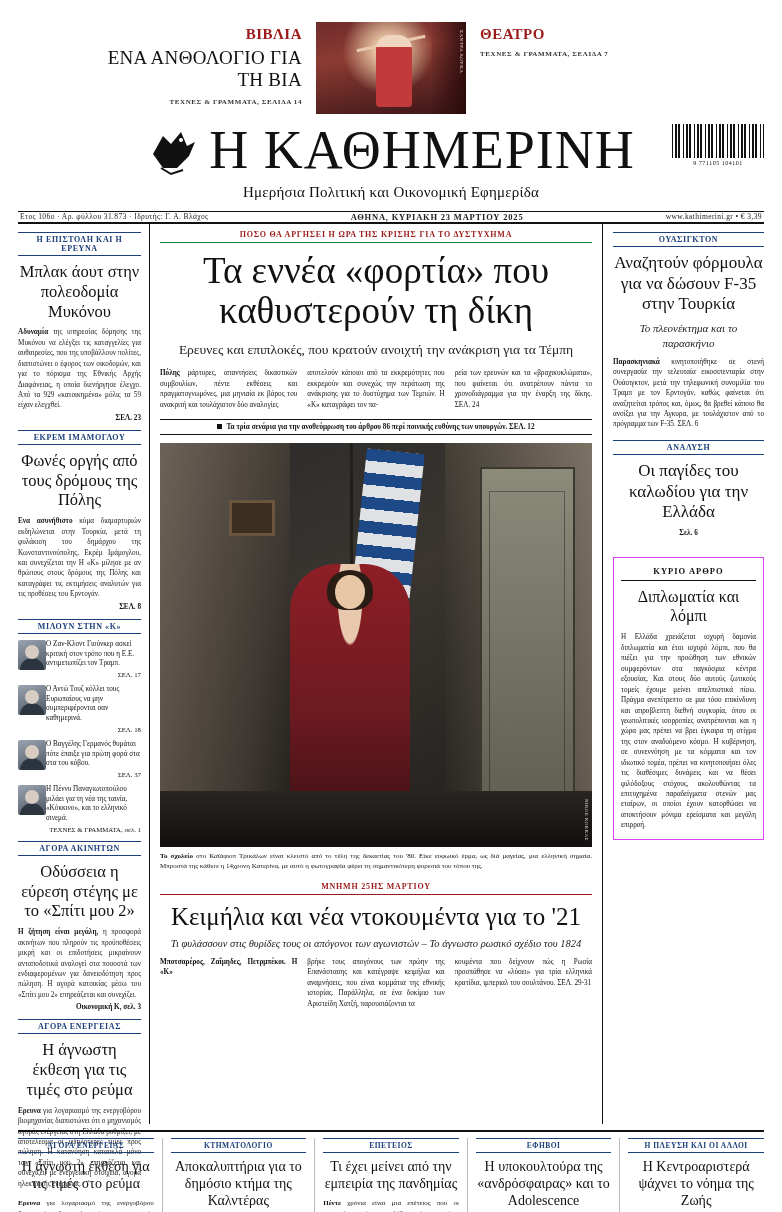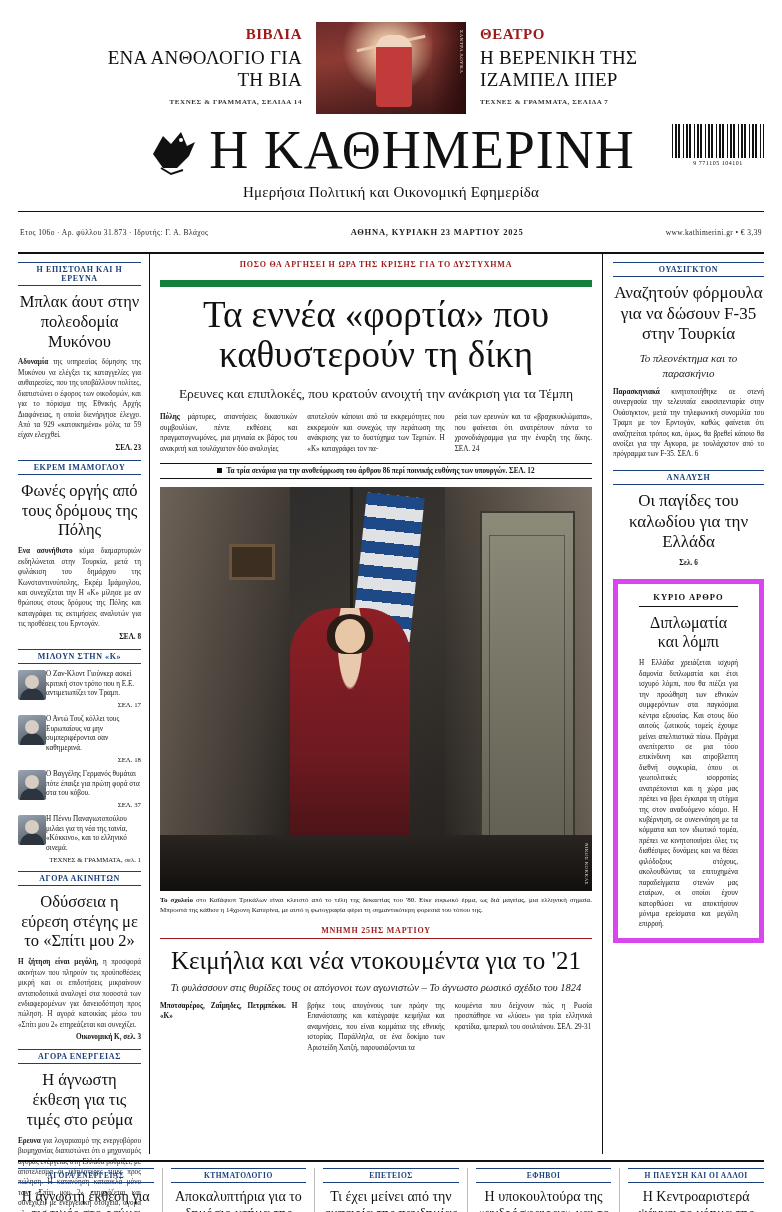--- a/index.html
+++ b/index.html
@@ -52,23 +52,23 @@
   .logo-bird { width:52px; height:52px; margin-right:10px; }
   .nameplate { font-family:"Liberation Serif", serif; font-size:54px; letter-spacing:1px; font-weight:normal; white-space:nowrap; }
   .barcode { position:absolute; right:0; top:6px; text-align:center; }
   .barcode .bars { height:34px; width:92px; background:
      repeating-linear-gradient(90deg,#111 0 1px,#fff 1px 3px,#111 3px 5px,#fff 5px 6px,#111 6px 8px,#fff 8px 11px); }
   .barcode .num { font-size:6px; letter-spacing:.5px; margin-top:2px; }
   .tagline { text-align:center; font-size:15px; margin-top:2px; letter-spacing:.2px; }
 
   
   .inforule {
-    display:flex; align-items:flex-end; justify-content:space-between;
+    display:flex; align-items:flex-start; justify-content:space-between;
     border-top:1px solid #111; border-bottom:2px solid #111;
-    margin-top:10px; padding:15px 2px; font-size:7.5px; letter-spacing:.4px; color:#222;
+    margin-top:10px; padding:0 2px; font-size:7.5px; letter-spacing:.4px; color:#222;
   }
   .inforule .mid { font-weight:bold; font-size:8.5px; letter-spacing:.8px; }
 
   
   .grid { display:flex; gap:0; margin-top:0; height:900px; }
   .col-left { width:132px; padding:6px 8px 0 0; border-right:1px solid #111; }
   .col-main { width:452px; padding:6px 10px 0 10px; }
   .col-right { width:162px; padding:6px 0 0 10px; border-left:1px solid #111; }
 
   
@@ -89,21 +89,21 @@
   .kavatar::after{content:"";position:absolute;left:50%;top:18%;width:14px;height:14px;border-radius:50%;
     background:#d7cdc3;transform:translateX(-50%);}
   .kavatar::before{content:"";position:absolute;left:50%;bottom:0;width:24px;height:12px;border-radius:12px 12px 0 0;
     background:#2c3440;transform:translateX(-50%);}
   .ktext { font-size:7.2px; line-height:1.35; }
   .kpage { font-size:6.8px; text-align:right; margin-top:2px; }
 
   
   .mk {
     text-align:center; color:#9c1a1a; font-weight:bold; font-size:8px;
-    letter-spacing:.8px; border-bottom:7px solid #15803d; padding-bottom:11px; margin-bottom:8px;
+    letter-spacing:.8px; border-bottom:1px solid #15803d; padding-bottom:3px; margin-bottom:8px;
   }
   .mtitle { font-size:37px; line-height:1.08; text-align:center; margin:4px 0 10px; letter-spacing:0px; }
   .msub { font-size:13.5px; text-align:center; color:#222; margin-bottom:10px; line-height:1.3; }
   .mcols { display:flex; gap:10px; font-size:7.2px; line-height:1.45; text-align:justify; }
   .mcols > div { flex:1; }
   .mcols b { font-weight:bold; }
   .mrule {
     margin:9px 0 8px; border-top:1px solid #111; border-bottom:1px solid #111; padding:3px 0;
     font-size:7.2px; font-weight:bold; text-align:center;
   }
@@ -147,21 +147,21 @@
   .msub2 { font-size:10.5px; font-style:italic; text-align:center; color:#222; margin-bottom:8px; }
   .byline { font-size:7.2px; font-weight:bold; margin-bottom:2px; }
 
   
   .rk { color:#1b3f7a; font-weight:bold; font-size:8px; letter-spacing:.6px; text-align:center;
     border-top:1px solid #1b3f7a; border-bottom:1px solid #1b3f7a; padding:2px 0; margin:2px 0 6px; }
   .rtitle { font-size:17px; line-height:1.22; text-align:center; margin:0 0 6px; }
   .rsub { font-size:11px; font-style:italic; text-align:center; color:#222; margin-bottom:7px; line-height:1.3; }
   .rtext { font-size:7.2px; line-height:1.45; text-align:justify; }
   .editorial {
-    border:5px solid #d946ef; padding:8px 21px; margin-top:12px;
+    border:1px solid #d946ef; padding:8px 7px; margin-top:20px;
   }
   .ed-head { text-align:center; font-weight:bold; font-size:8.5px; letter-spacing:1px;
     border-bottom:1px solid #111; padding-bottom:4px; margin-bottom:6px; }
   .ed-title { font-size:16px; text-align:center; line-height:1.2; margin-bottom:7px; }
 
   
   .bottom { display:flex; border-top:2px solid #111; margin-top:6px; padding-top:6px; height:168px; }
   .bcell { flex:1; padding:0 8px; border-right:1px solid #bbb; }
   .bcell:last-child { border-right:none; padding-right:0; }
   .bcell:first-child { padding-left:0; }
@@ -183,21 +183,20 @@
       <div class="promo-sub">ΤΕΧΝΕΣ &amp; ΓΡΑΜΜΑΤΑ, ΣΕΛΙΔΑ 14</div>
     </div>
     <div class="promo-img">
       <div class="curtain"></div>
       <div class="arms"></div>
       <div class="figure"></div>
       <div class="credit">ΣΑΝΤΡΑ ΛΟΥΚΑ</div>
     </div>
     <div class="promo-col right">
       <div class="promo-kicker">ΘΕΑΤΡΟ</div>
-      <div class="promo-title">Η ΒΕΡΕΝΙΚΗ ΤΗΣ ΙΖΑΜΠΕΛ ΙΠΕΡ</div>
       <div class="promo-sub">ΤΕΧΝΕΣ &amp; ΓΡΑΜΜΑΤΑ, ΣΕΛΙΔΑ 7</div>
     </div>
   </div>
 
   <div class="masthead">
     <svg class="logo-bird" viewBox="0 0 52 52">
       <path d="M6 30 L16 12 L24 20 L34 8 L40 22 L48 18 L42 32 L30 44 L16 44 Z" fill="#111"></path>
       <circle cx="34" cy="16" r="2" fill="#fff"></circle>
       <path d="M14 44 L24 50 L36 46" fill="none" stroke="#111" stroke-width="2"></path>
     </svg>

